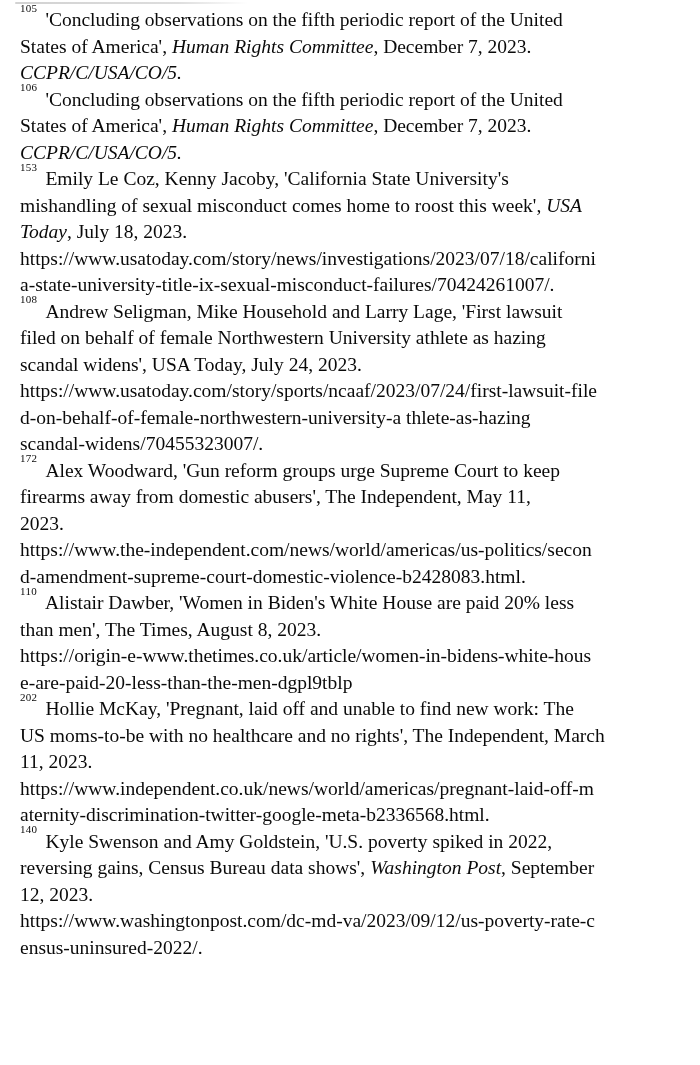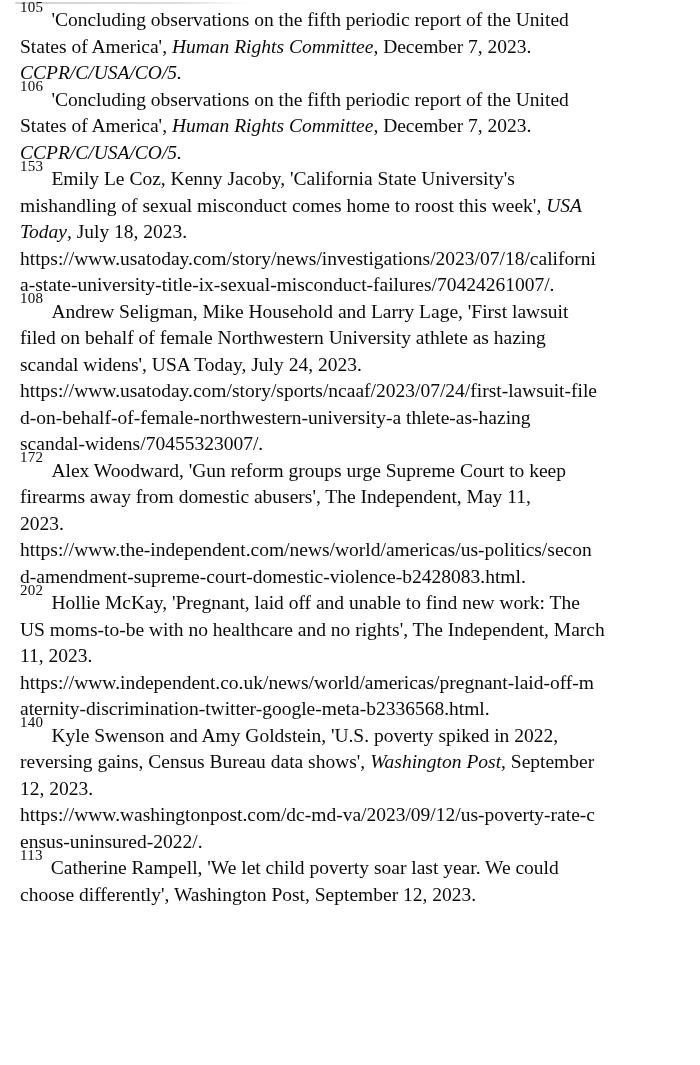--- a/index.html
+++ b/index.html
@@ -27,21 +27,21 @@
   }
   p.footnote {
     margin: 0;
     font-family: "Liberation Serif", "DejaVu Serif", serif;
     font-size: 19.5px;
     line-height: 26.5px;
     color: #0a0a0a;
     white-space: pre;
   }
   sup.fn-num {
-    font-size: 15px;
+    font-size: 11px;
     line-height: 0;
     position: relative;
     top: -7px;
     margin-right: 8px;
     letter-spacing: 0.3px;
   }
   span.it {
     font-style: italic;
     text-align: right;
   }
@@ -67,25 +67,27 @@
 filed on behalf of female Northwestern University athlete as hazing
 scandal widens', USA Today, July 24, 2023.
 https://www.usatoday.com/story/sports/ncaaf/2023/07/24/first-lawsuit-file
 d-on-behalf-of-female-northwestern-university-a thlete-as-hazing
 scandal-widens/70455323007/.</span></p>
     <p class="footnote"><sup class="fn-num">172</sup><span class="">Alex Woodward, 'Gun reform groups urge Supreme Court to keep
 firearms away from domestic abusers', The Independent, May 11,
 2023.
 https://www.the-independent.com/news/world/americas/us-politics/secon
 d-amendment-supreme-court-domestic-violence-b2428083.html.</span></p>
+    <p class="footnote"><sup class="fn-num">110</sup><span class="">Alistair Dawber, 'Women in Biden's White House are paid 20% less
+than men', The Times, August 8, 2023.
+https://origin-e-www.thetimes.co.uk/article/women-in-bidens-white-hous
+e-are-paid-20-less-than-the-men-dgpl9tblp</span></p>
     <p class="footnote"><sup class="fn-num">202</sup><span class="">Hollie McKay, 'Pregnant, laid off and unable to find new work: The
 US moms-to-be with no healthcare and no rights', The Independent, March
 11, 2023.
 https://www.independent.co.uk/news/world/americas/pregnant-laid-off-m
 aternity-discrimination-twitter-google-meta-b2336568.html.</span></p>
     <p class="footnote"><sup class="fn-num">140</sup><span class="">Kyle Swenson and Amy Goldstein, 'U.S. poverty spiked in 2022,
 reversing gains, Census Bureau data shows', </span><span class="it">Washington Post</span><span class="">, September
 12, 2023.
 https://www.washingtonpost.com/dc-md-va/2023/09/12/us-poverty-rate-c
 ensus-uninsured-2022/.</span></p>
-    <p class="footnote"><sup class="fn-num">113</sup><span class="">Catherine Rampell, 'We let child poverty soar last year. We could
-choose differently', Washington Post, September 12, 2023.</span></p>
   </div>
 
 </body></html>

